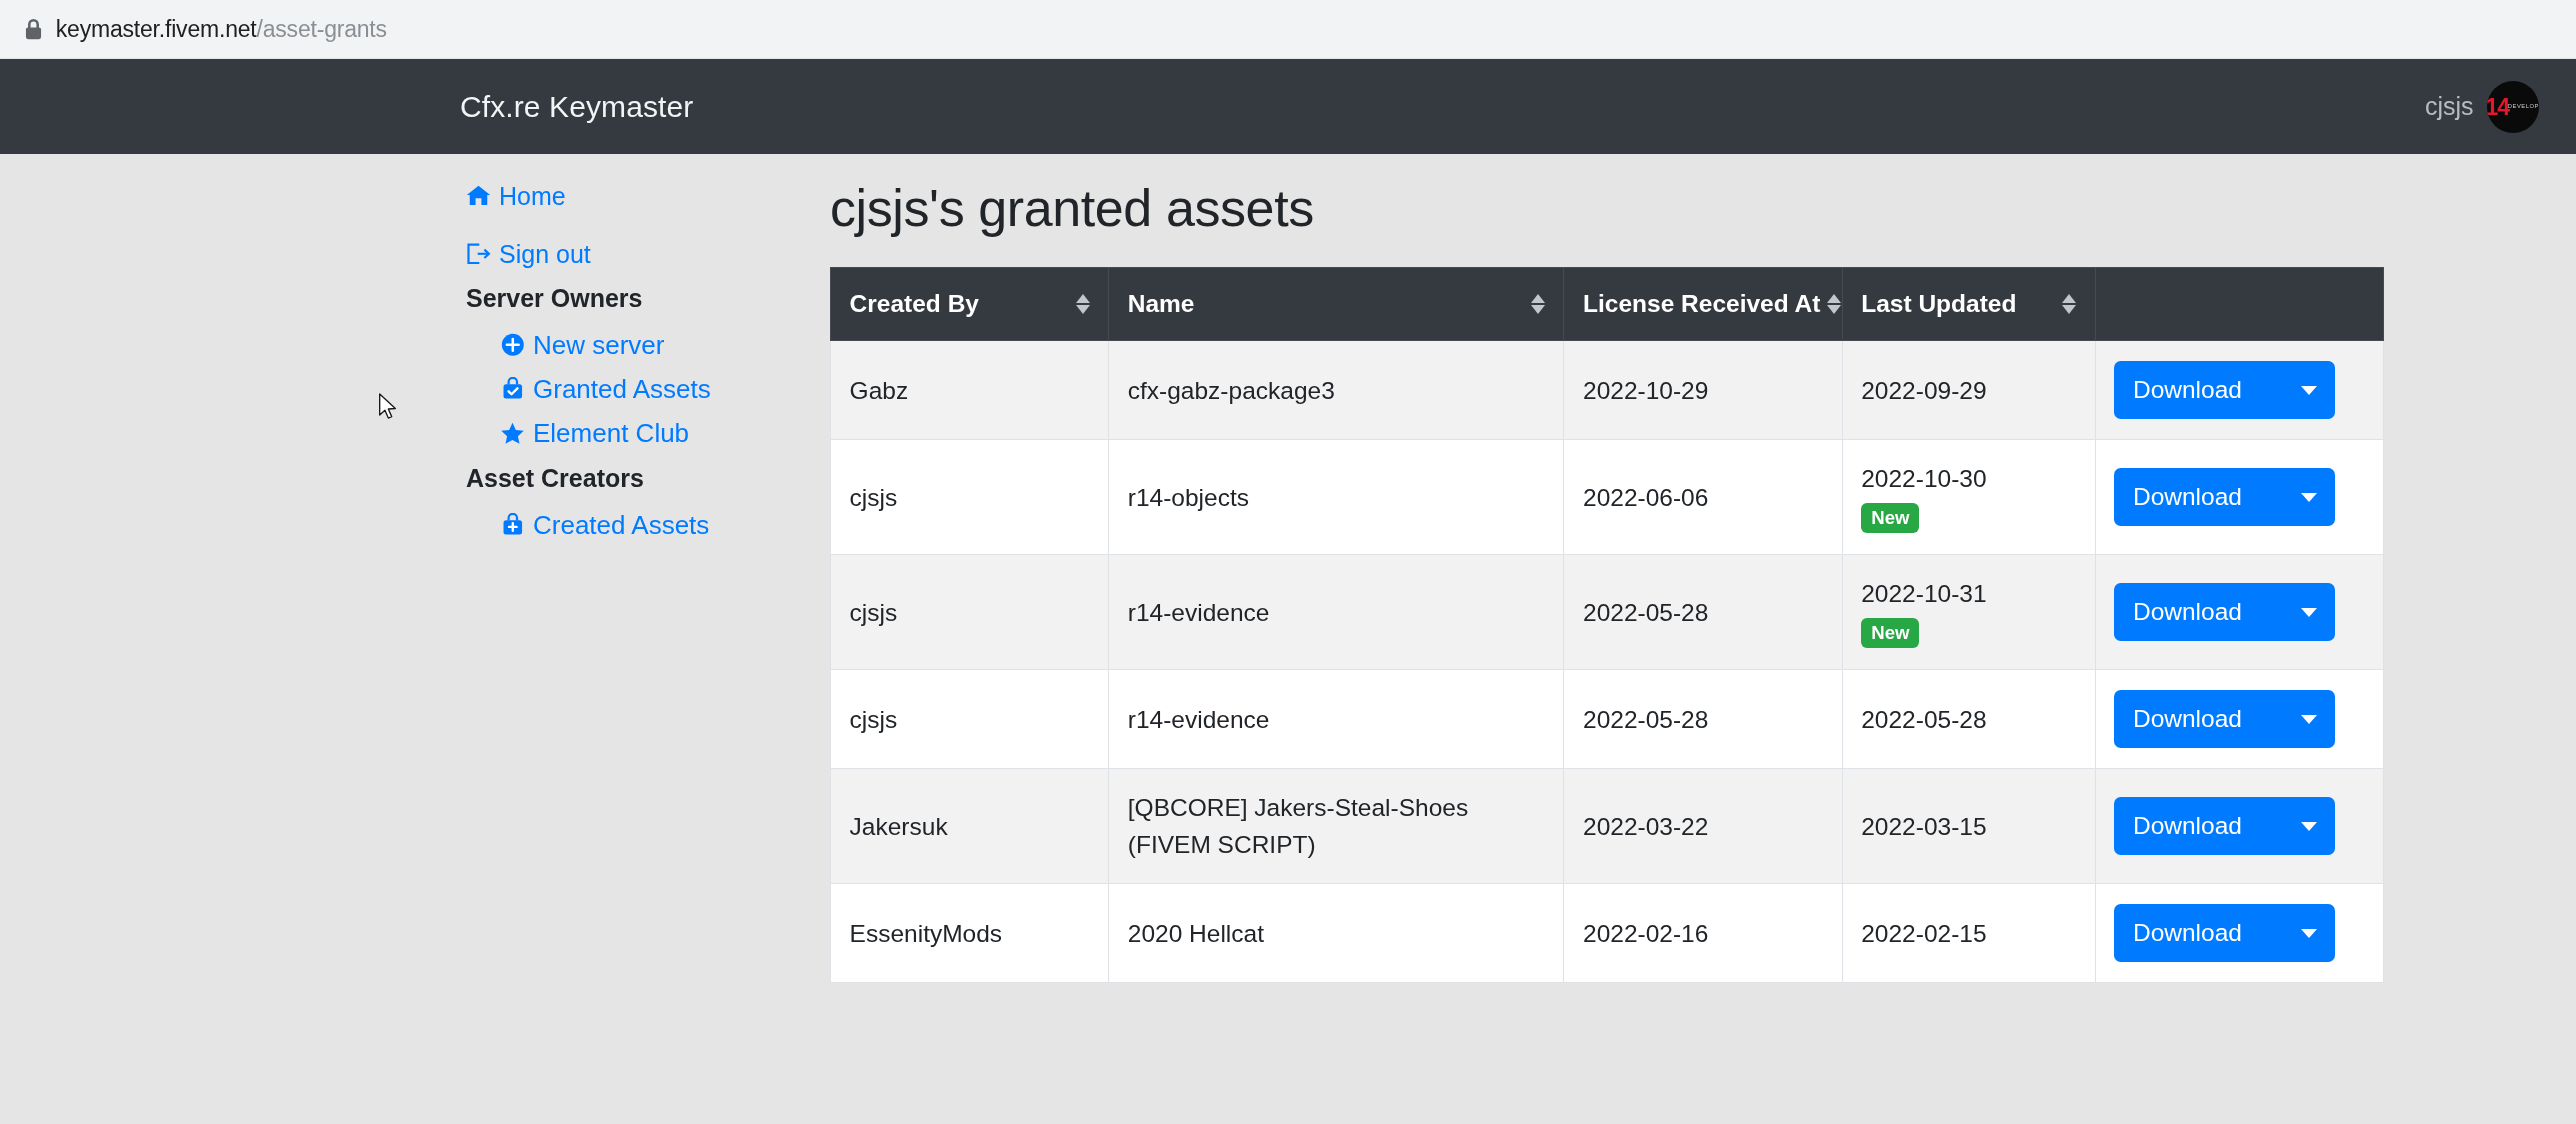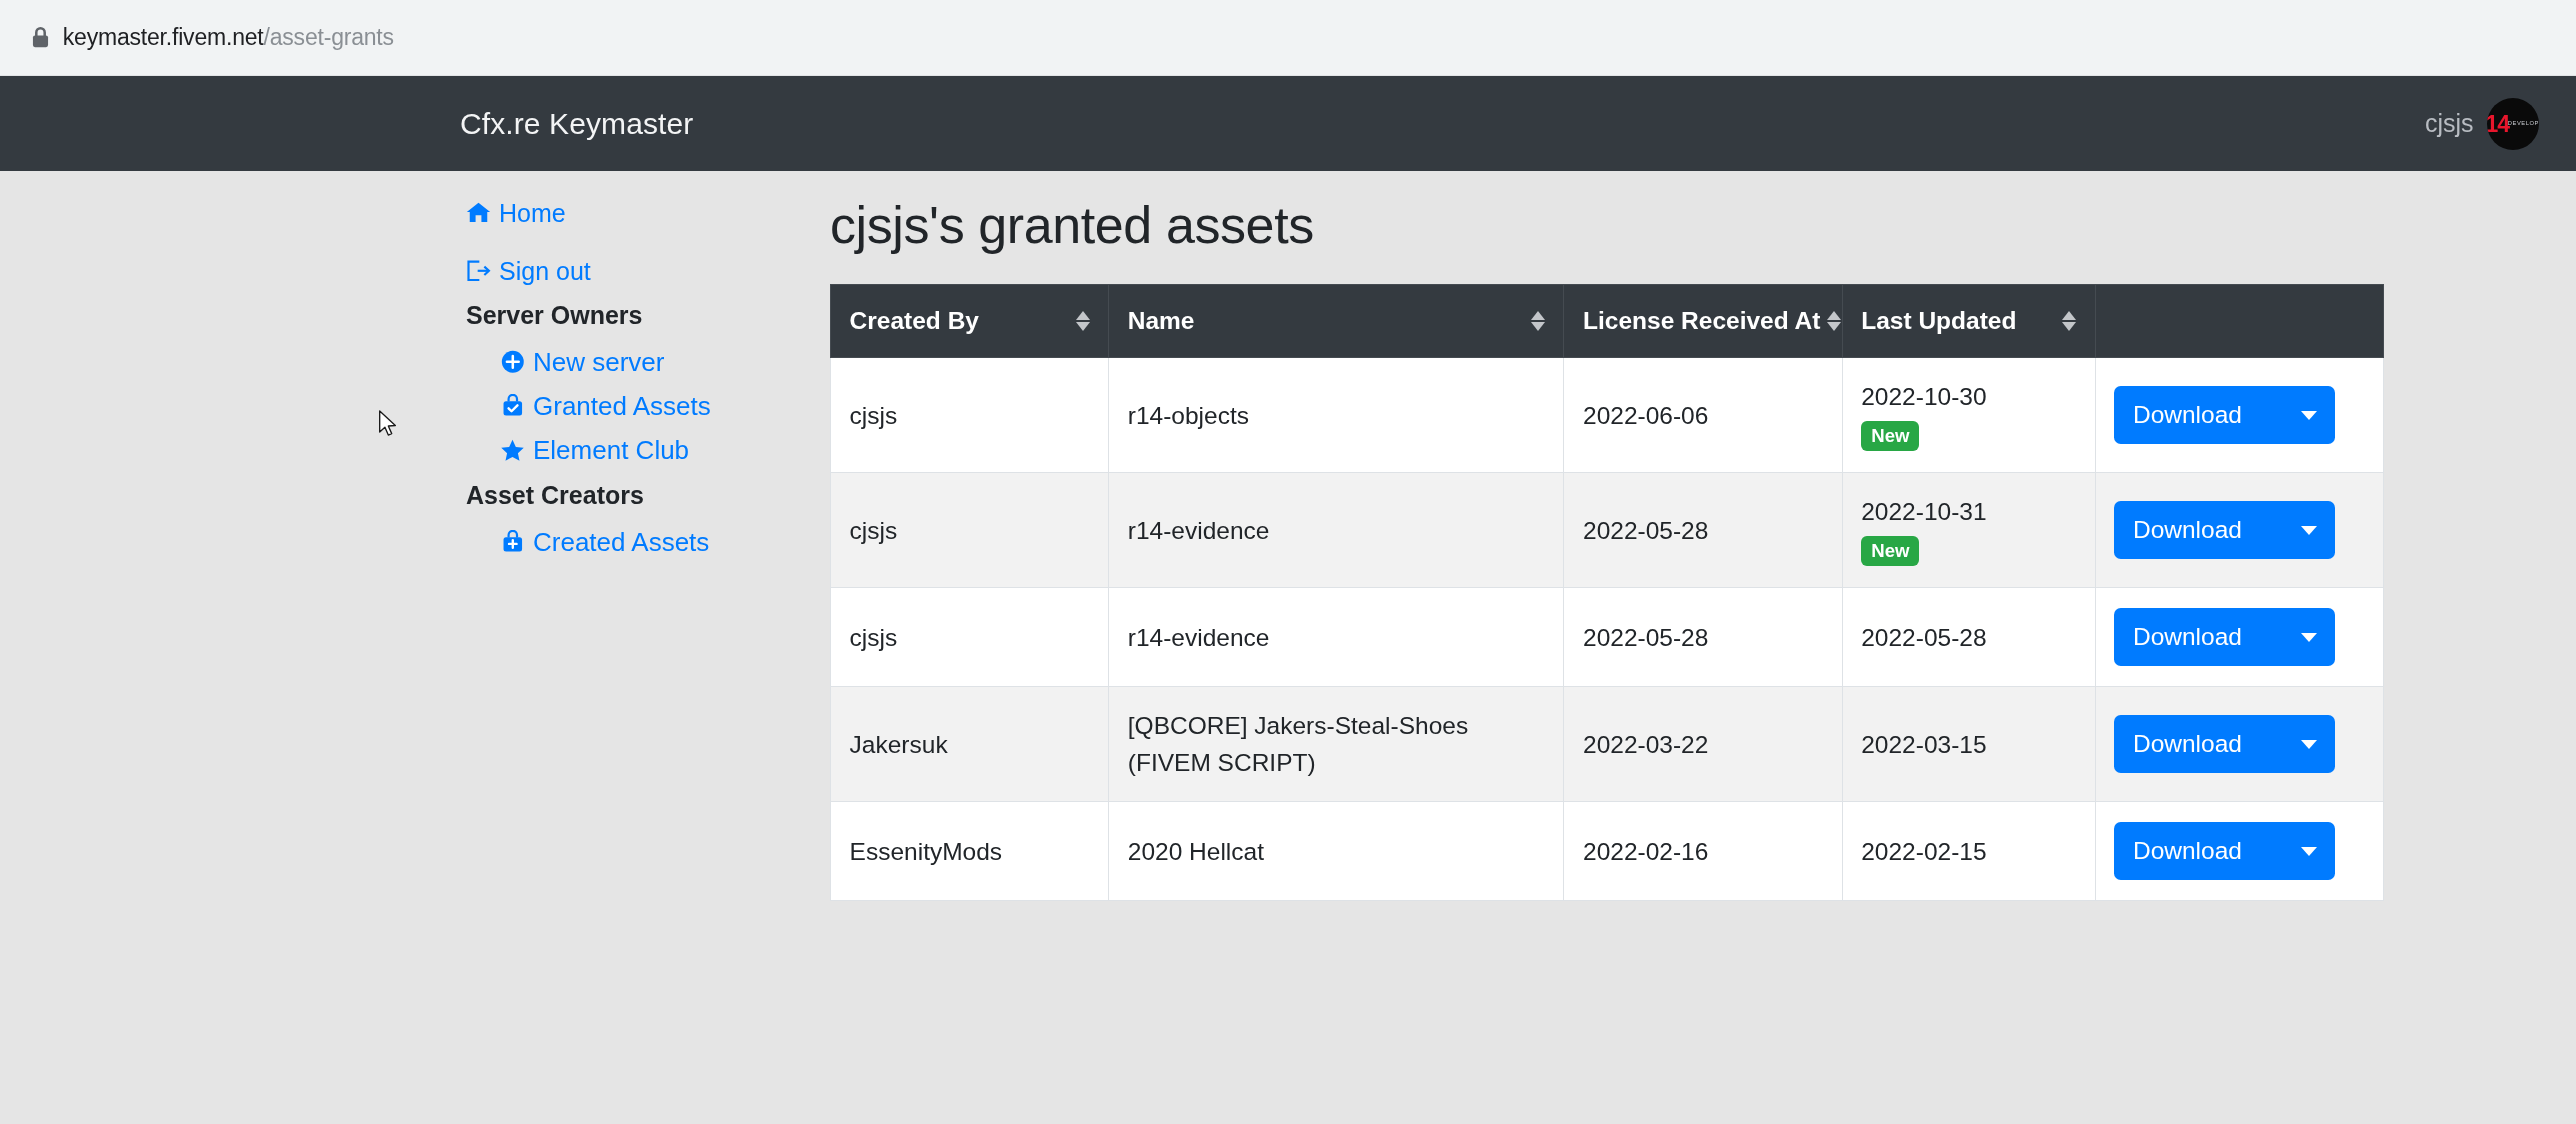--- a/index.html
+++ b/index.html
@@ -6,26 +6,26 @@
   html, body {
     margin: 0; padding: 0;
     width: 2576px; height: 1124px;
     overflow: hidden;
     background: #ffffff;
     font-family: "Liberation Sans", sans-serif;
   }
 
   
   #browser-chrome {
-    height: 76px;
+    height: 59px;
     background: #f1f3f4;
     border-bottom: 0.8px solid #e2e4e6;
     display: flex;
     align-items: center;
-    padding-left: 29px;
+    padding-left: 22px;
     position: relative;
   }
   #lock-icon {
     width: 22px; height: 25px;
     display: flex; align-items: center; justify-content: center;
     margin-right: 11.8px;
   }
   #url-text {
     font-size: 23px;
     color: #202124;
@@ -398,20 +398,34 @@
               </div>
             </th>
             <th>
               <div class="th-inner">
                 <span></span>
               </div>
             </th>
           </tr>
         </thead>
         <tbody id="table-body">
+            <tr class="odd">
+              <td>Gabz</td>
+              <td>cfx-gabz-package3</td>
+              <td>2022-10-29</td>
+              <td>
+                <div>2022-09-29</div>
+              </td>
+              <td class="cell-action">
+                <button class="download-btn">
+                  <span>Download</span>
+                  <span class="dl-caret"></span>
+                </button>
+              </td>
+            </tr>
             <tr class="even">
               <td>cjsjs</td>
               <td>r14-objects</td>
               <td>2022-06-06</td>
               <td><div>2022-10-30</div><span class="badge-new">New</span></td>
               <td class="cell-action">
                 <button class="download-btn">
                   <span>Download</span>
                   <span class="dl-caret"></span>
                 </button>

